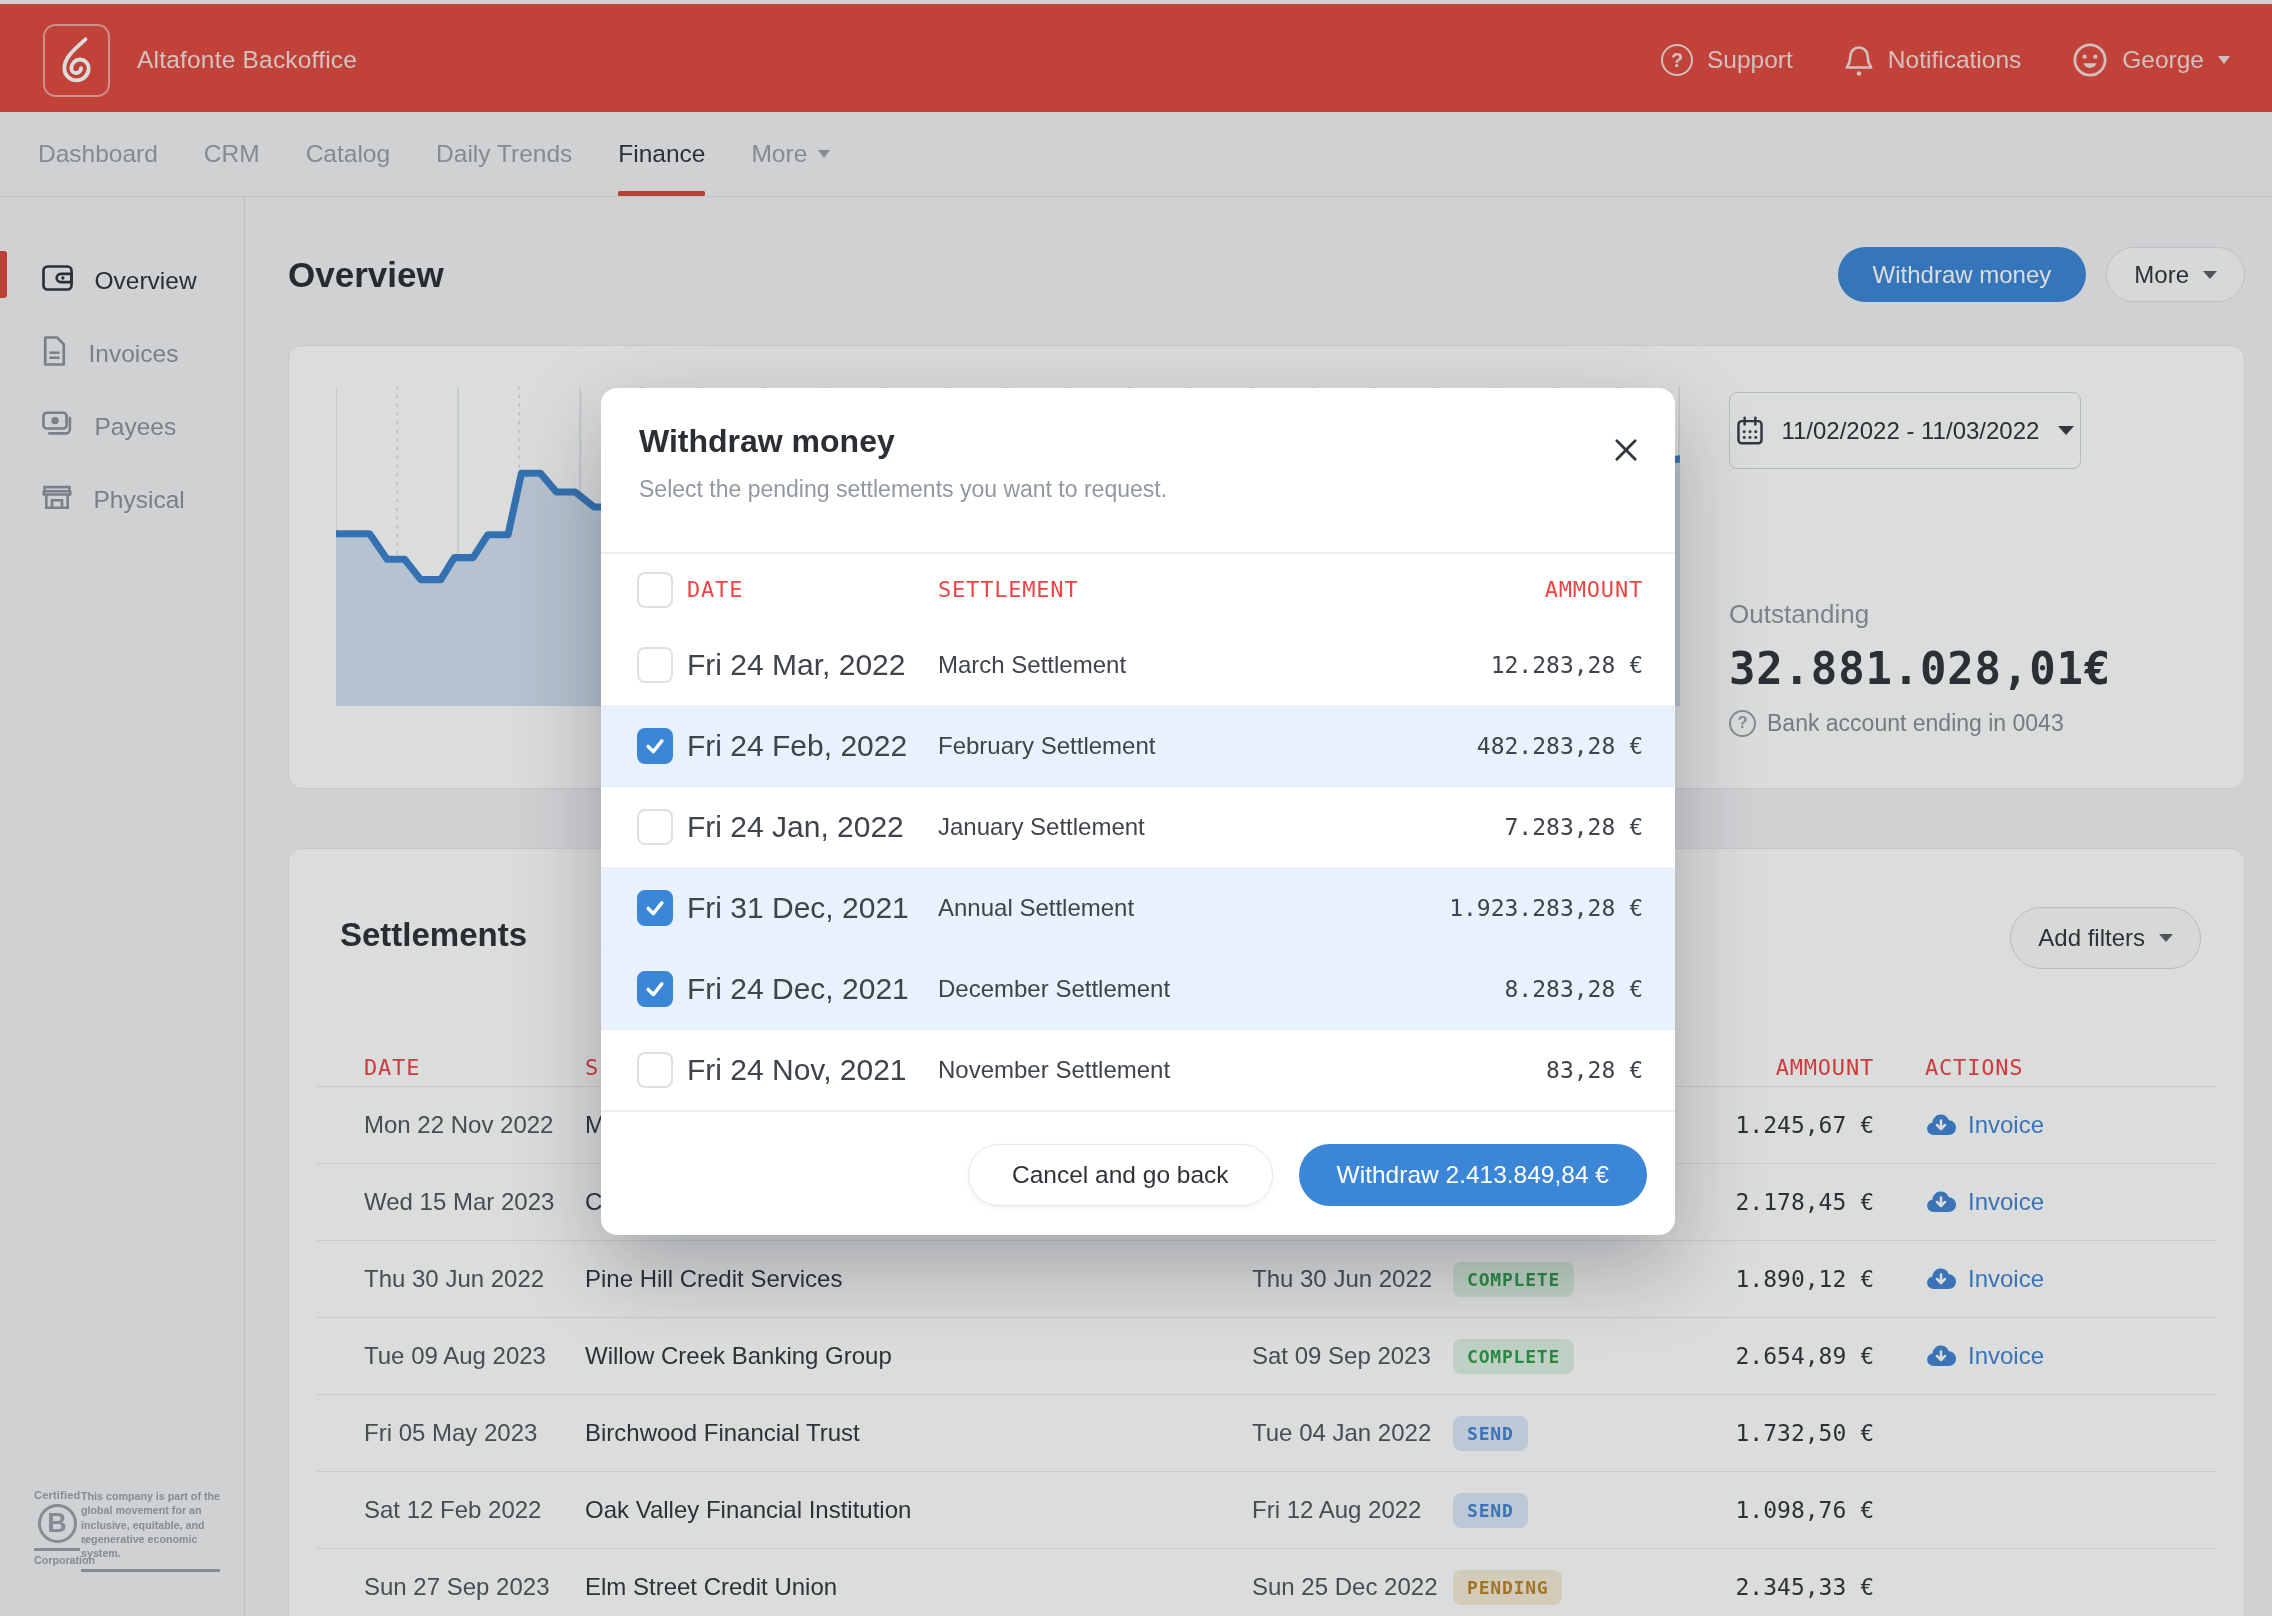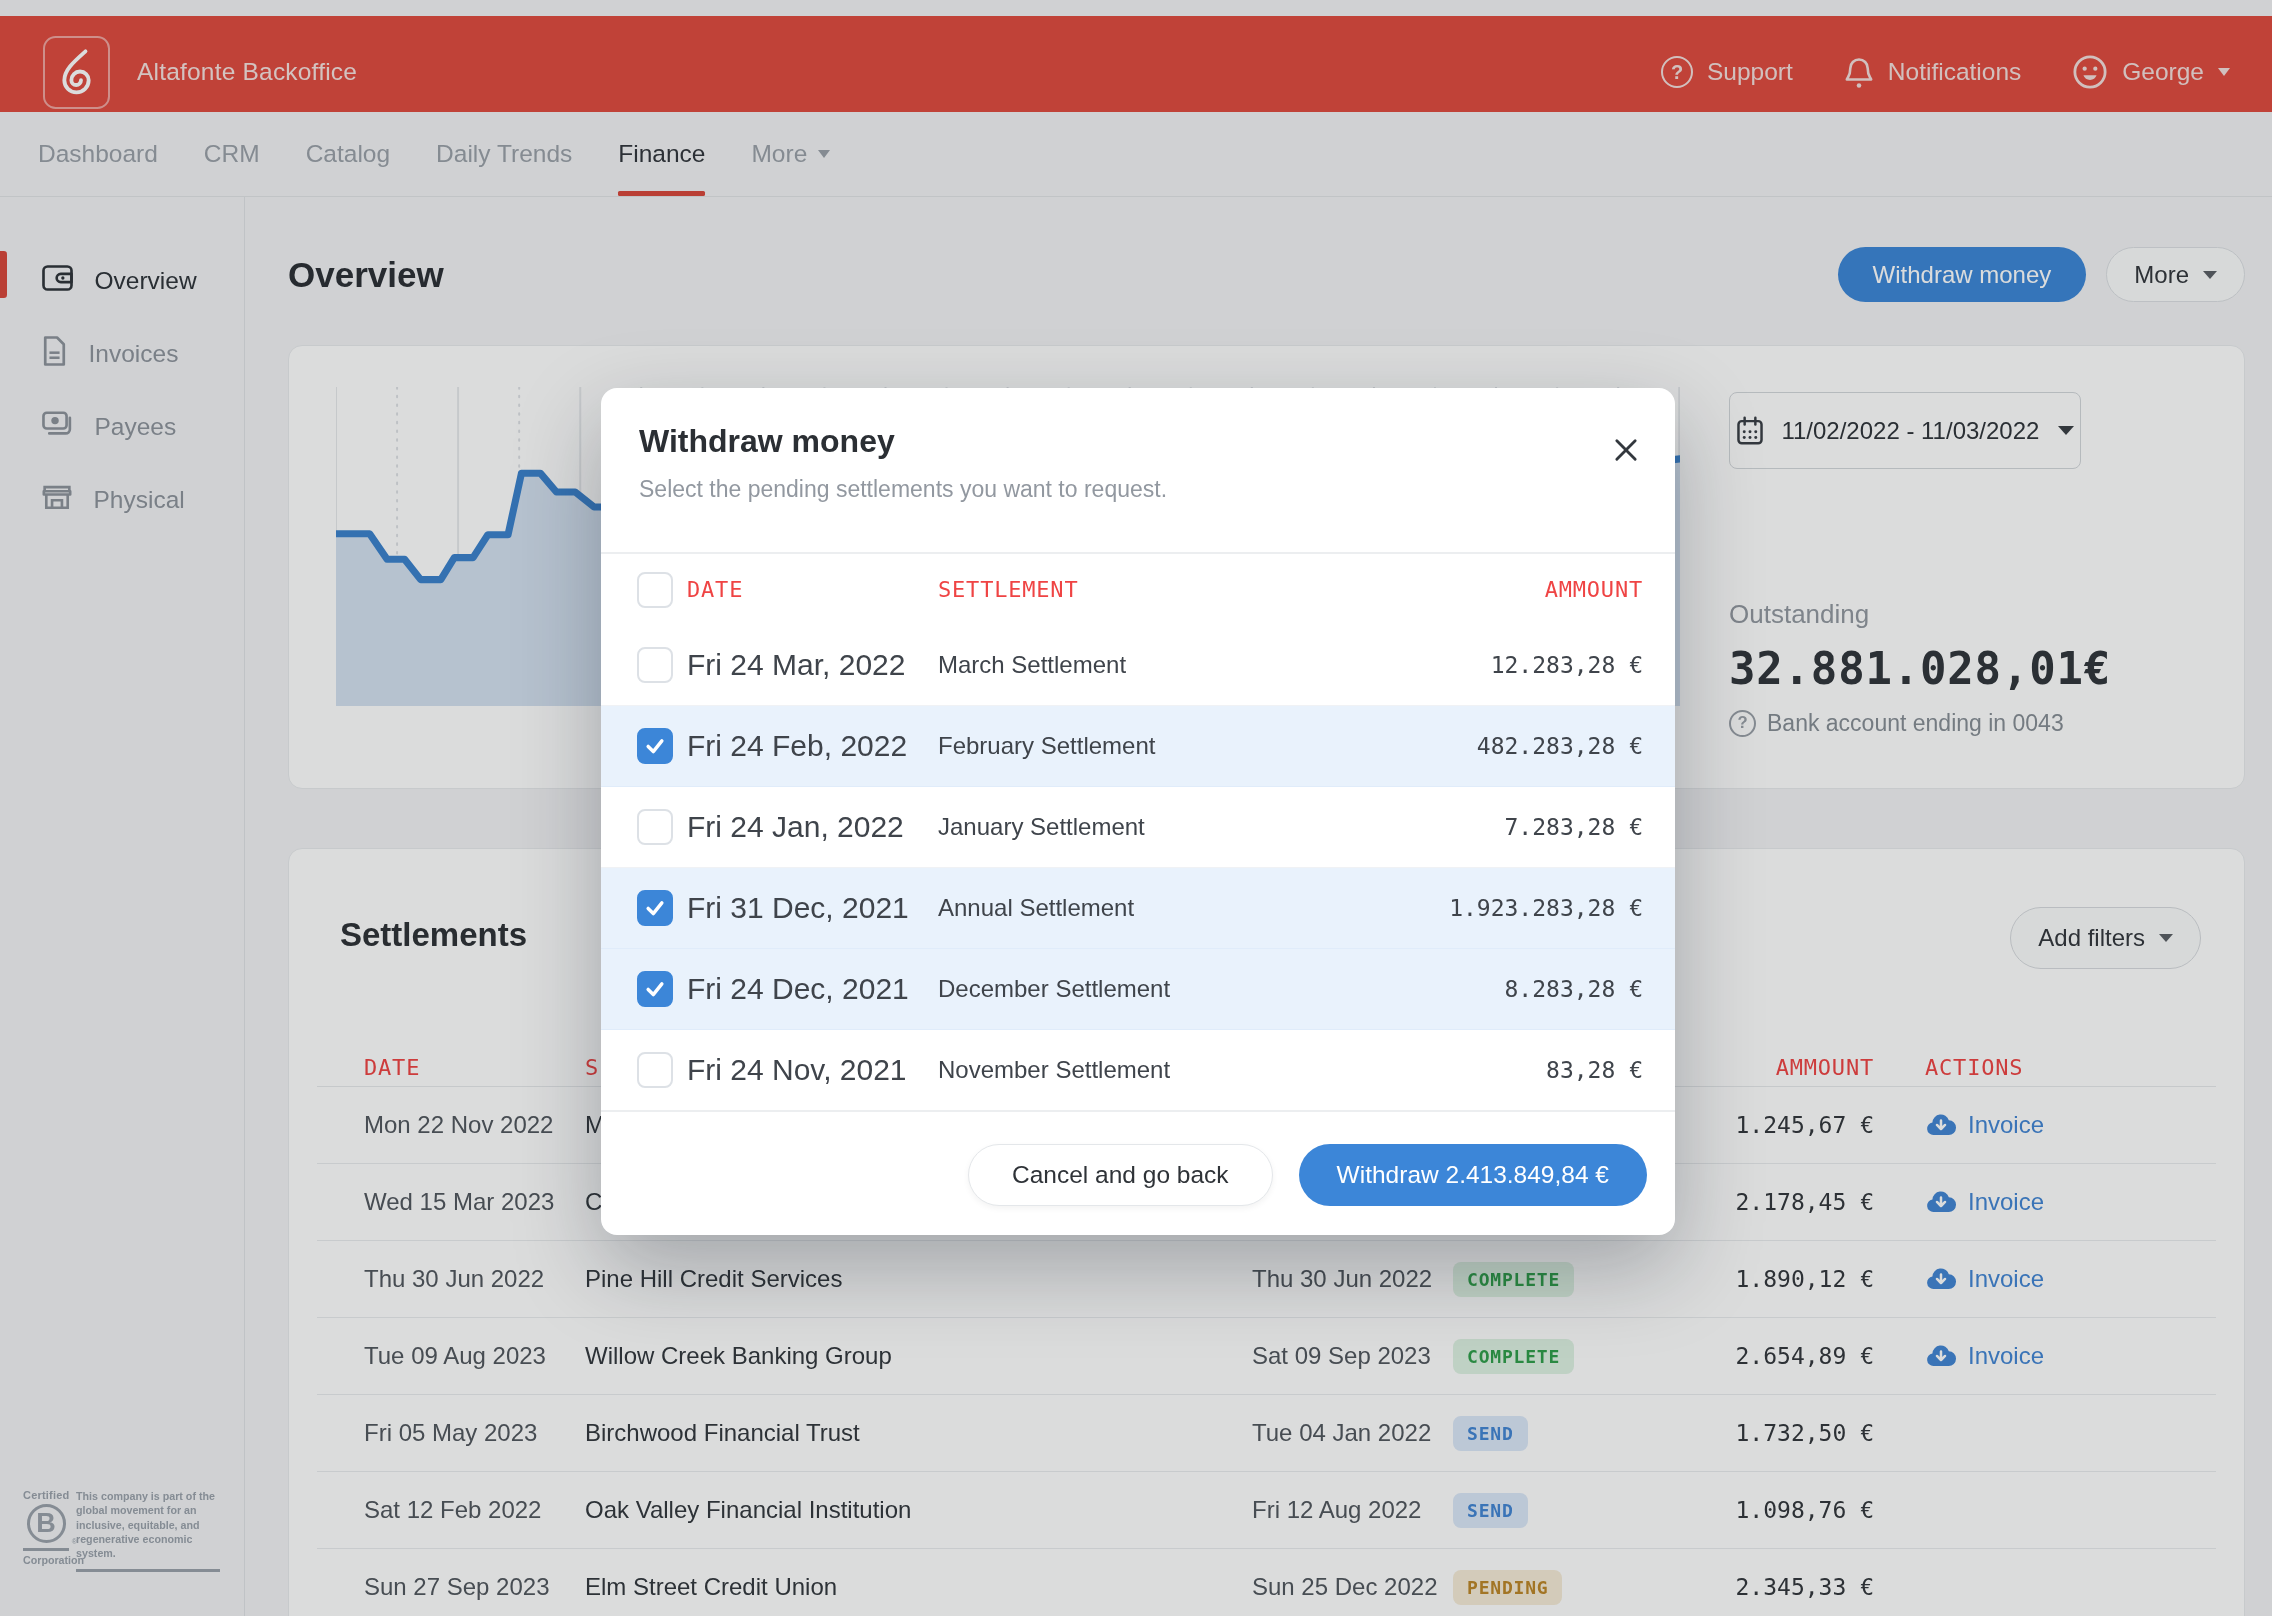--- a/index.html
+++ b/index.html
@@ -1,19 +1,19 @@
 <!DOCTYPE html>
 <html style="font-size:12.6px"><head>
 <meta charset="utf-8">
 <style>
   html,body{margin:0;padding:0;background:#888;}
   #app{position:relative;width:2273px;height:1616px;overflow:hidden;background:#f2f3f5;
        font-family:"Liberation Sans",sans-serif;-webkit-font-smoothing:antialiased;}
   
-  .topbar{position:absolute;top:16px;left:0;right:0;height:112px;background:#e04a3f;
+  .topbar{position:absolute;top:4px;left:0;right:0;height:112px;background:#e04a3f;
           display:flex;align-items:center;padding:0 43px;box-sizing:border-box;z-index:2;}
   .logo-box{width:63px;height:69px;border:2.4px solid rgba(255,255,255,.5);border-radius:12.6px;
             display:grid;place-items:center;flex:0 0 auto;}
   .app-title{margin-left:27px;color:#f6e2df;font-size:24.5px;font-weight:500;letter-spacing:0.2px;}
   .top-right{margin-left:auto;display:flex;align-items:center;gap:51px;color:#f4dfdc;}
   .top-item{display:flex;align-items:center;gap:14px;font-size:24.5px;cursor:pointer;}
   .qcircle{width:32px;height:32px;border:2.4px solid currentColor;border-radius:50%;
            display:grid;place-items:center;font-size:20px;font-weight:700;box-sizing:border-box;}
   .caret{width:0;height:0;border-left:8px solid transparent;border-right:8px solid transparent;
          border-top:9.5px solid currentColor;display:inline-block;}
@@ -32,21 +32,21 @@
            box-sizing:border-box;}
   .side-list{position:absolute;top:47px;left:0;right:0;}
   .side-item{height:73px;display:flex;align-items:center;gap:20.5px;padding-left:41px;
              font-size:24.5px;color:#8d939c;cursor:pointer;}
   .side-item svg{flex:0 0 auto;}
   .side-item.active{color:#2f343a;font-weight:500;}
   .side-indicator{position:absolute;left:0;top:54px;width:7px;height:47px;background:#d9473b;
              border-radius:0 3.2px 3.2px 0;}
   
   .bcorp{position:absolute;left:23px;bottom:44px;width:197px;color:#9aa1ab;}
-  .bcorp .row{display:flex;gap:7px;}
+  .bcorp .row{display:flex;gap:1px;margin-left:11px;}
   .bc-left{width:46px;text-align:center;flex:0 0 auto;}
   .bc-cert{font-size:11px;font-weight:700;letter-spacing:0.2px;}
   .bc-circle{width:39px;height:39px;border:3.2px solid currentColor;border-radius:50%;margin:3.2px auto 0;
              display:grid;place-items:center;font-size:27px;font-weight:700;box-sizing:border-box;}
   .bc-line{height:3.2px;background:currentColor;margin-top:4.7px;position:relative;}
   .bc-reg{position:absolute;right:-8px;top:-9.5px;font-size:7px;}
   .bc-corp{font-size:10.7px;font-weight:700;margin-top:3.2px;}
   .bc-right{flex:1;}
   .bc-tag{font-size:10.7px;font-weight:700;line-height:1.35;}
   .bc-rline{height:3.2px;background:currentColor;margin-top:8px;}

